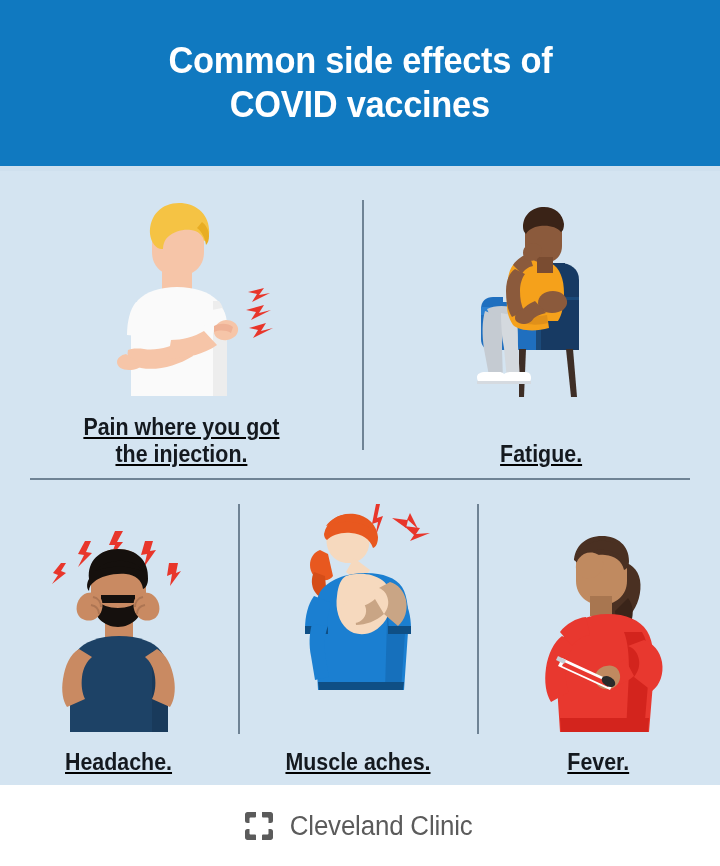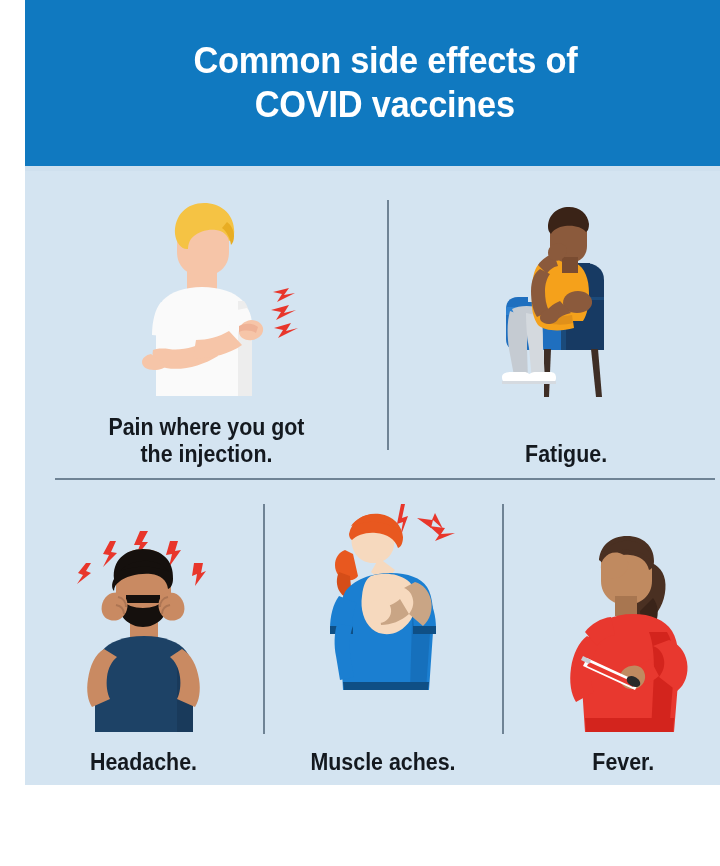--- a/index.html
+++ b/index.html
@@ -10,21 +10,20 @@
     background: #ffffff;
     font-family: "Liberation Sans", sans-serif;
     overflow: hidden;
   }
 
   #infographic {
     position: relative;
     width: 584px;
     height: 866px;
     background: #ffffff;
-    margin-left: 25px;
   }
 
   
   .header {
     position: absolute;
     left: 0; top: 0;
     width: 720px;
     height: 166px;
     background: #1079c0;
     display: flex;
@@ -74,21 +73,21 @@
     position: absolute;
     width: 2px;
     background: #5d7285;
     opacity: .85;
   }
   .divider-v.r1    { left: 362px; top: 34px;  height: 250px; }
   .divider-v.r2a   { left: 238px; top: 338px; height: 230px; }
   .divider-v.r2b   { left: 477px; top: 338px; height: 230px; }
 
   
-  .row { position: absolute; display: flex; }
+  .row { position: absolute; display: flex; text-decoration: underline; }
   .row-1 { left: 0; top: 12px;  width: 720px; height: 290px; }
   .row-2 { left: 0; top: 330px; width: 720px; height: 280px; }
 
   .card {
     display: flex;
     flex-direction: column;
     align-items: center;
     justify-content: flex-end;
     position: relative;
   }
@@ -383,14 +382,23 @@
               <path d="M106 145c4 2 6 5 5 8-1 2-5 3-8 1-4-2-6-5-5-8 1-2 5-3 8-1z" fill="#2A2A2A"></path>
               <path d="M54 124l8 4-2 4-8-4z" fill="#C9CFD6"></path>
             </g>
           </svg>
         </div>
         <div class="caption">Fever.</div>
       </div>
     </div>
   </div>
 
+  <div class="footer">
+    <svg class="logo-mark" width="32" height="32" viewBox="0 0 32 32">
+      <path d="M2 4.5C2 3.1 3.1 2 4.5 2H13v4.5a1 1 0 0 1-1 1H7.5a1 1 0 0 0-1 1V13H4.5A2.5 2.5 0 0 1 2 10.5z" fill="#5B5B5B"></path>
+      <path d="M30 4.5C30 3.1 28.9 2 27.5 2H19v4.5a1 1 0 0 0 1 1h4.5a1 1 0 0 1 1 1V13h2A2.5 2.5 0 0 0 30 10.5z" fill="#5B5B5B"></path>
+      <path d="M2 27.5C2 28.9 3.1 30 4.5 30H13v-4.5a1 1 0 0 0-1-1H7.5a1 1 0 0 1-1-1V19H4.5A2.5 2.5 0 0 0 2 21.5z" fill="#5B5B5B"></path>
+      <path d="M30 27.5c0 1.4-1.1 2.5-2.5 2.5H19v-4.5a1 1 0 0 1 1-1h4.5a1 1 0 0 0 1-1V19h2a2.5 2.5 0 0 1 2.5 2.5z" fill="#5B5B5B"></path>
+    </svg>
+    <div class="logo-text">Cleveland Clinic</div>
+  </div>
 
 </div>
 
 </body></html>

